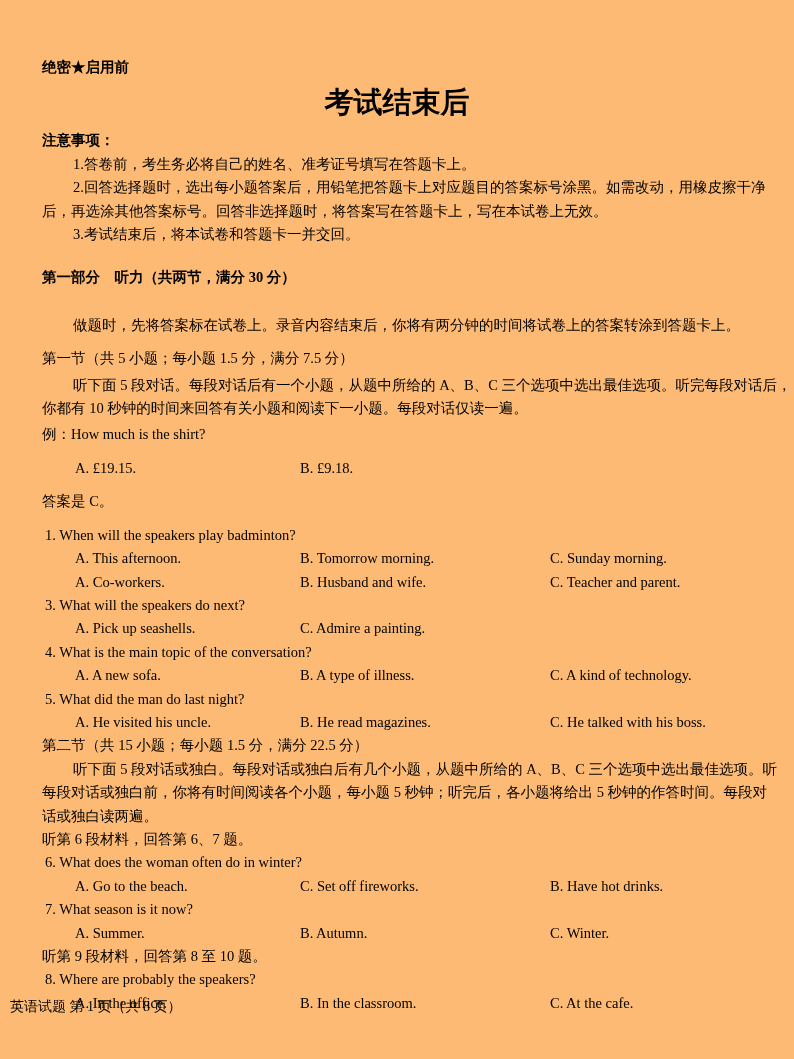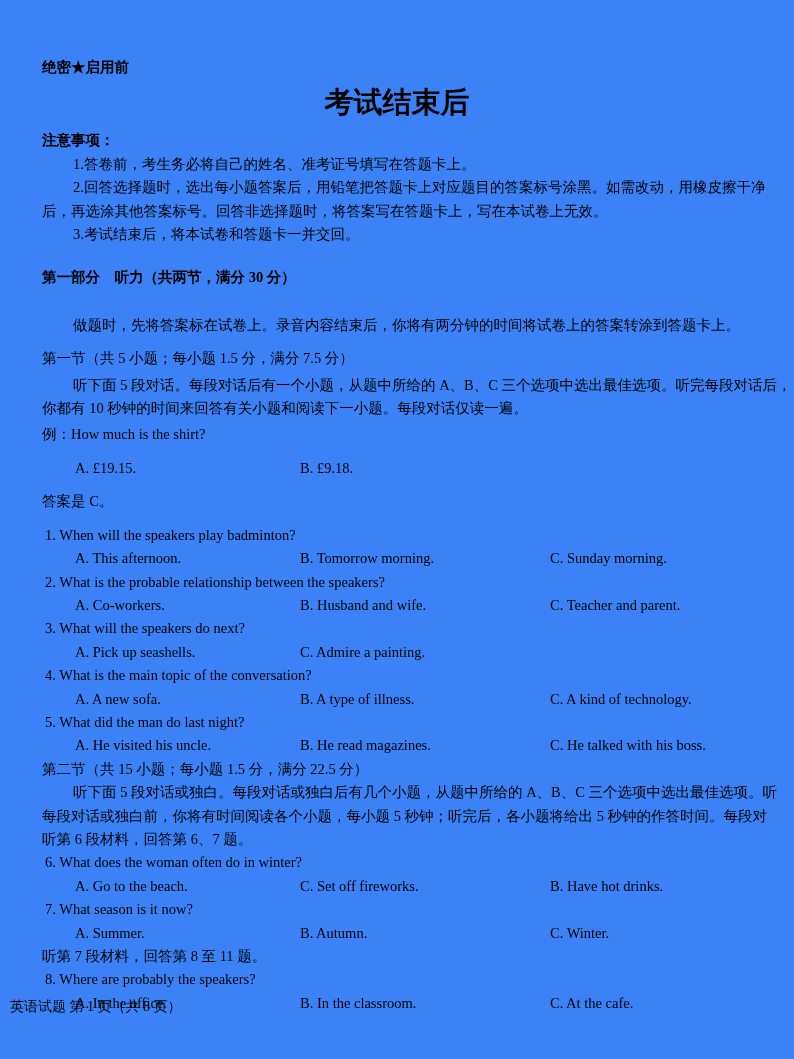--- a/index.html
+++ b/index.html
@@ -1,20 +1,20 @@
 <!DOCTYPE html>
 <html><head>
 <meta charset="utf-8">
 <style>
   html, body { margin: 0; padding: 0; background: #ffffff; }
   .page {
     position: relative;
     width: 794px;
     height: 1059px;
-    background: #3b82f6;
+    background: #fdba74;
     color: #000000;
     font-family: "Liberation Serif", "DejaVu Serif", serif;
     font-size: 14.5px;
     overflow: hidden;
   }
   .content { padding: 56px 42px 0 42px; }
   .line { line-height: 23.4px; white-space: nowrap; }
   .bold { font-weight: bold; }
   .indent { padding-left: 31px; }   
   .qline  { padding-left: 3px; }    
@@ -78,21 +78,20 @@
     </div>
     <div class="line mt4">答案是 C。</div>
 
     <div class="line qline mt4">1. When will the speakers play badminton?</div>
     <div class="opts">
       <span>A. This afternoon.</span>
       <span>B. Tomorrow morning.</span>
       <span>C. Sunday morning.</span>
     </div>
 
-    <div class="line qline">2. What is the probable relationship between the speakers?</div>
     <div class="opts">
       <span>A. Co-workers.</span>
       <span>B. Husband and wife.</span>
       <span>C. Teacher and parent.</span>
     </div>
 
     <div class="line qline">3. What will the speakers do next?</div>
     <div class="opts">
       <span>A. Pick up seashells.</span>
       <span>C. Admire a painting.</span>
@@ -108,38 +107,39 @@
     <div class="line qline">5. What did the man do last night?</div>
     <div class="opts">
       <span>A. He visited his uncle.</span>
       <span>B. He read magazines.</span>
       <span>C. He talked with his boss.</span>
     </div>
 
     <div class="line">第二节（共 15 小题；每小题 1.5 分，满分 22.5 分）</div>
     <div class="line indent fill">听下面 5 段对话或独白。每段对话或独白后有几个小题，从题中所给的 A、B、C 三个选项中选出最佳选项。听</div>
     <div class="line fill">每段对话或独白前，你将有时间阅读各个小题，每小题 5 秒钟；听完后，各小题将给出 5 秒钟的作答时间。每段对</div>
+    <div class="line">话或独白读两遍。</div>
 
     <div class="line">听第 6 段材料，回答第 6、7 题。</div>
 
     <div class="line qline">6. What does the woman often do in winter?</div>
     <div class="opts">
       <span>A. Go to the beach.</span>
       <span>C. Set off fireworks.</span>
       <span>B. Have hot drinks.</span>
     </div>
 
     <div class="line qline">7. What season is it now?</div>
     <div class="opts">
       <span>A. Summer.</span>
       <span>B. Autumn.</span>
       <span>C. Winter.</span>
     </div>
 
-    <div class="line">听第 7 段材料，回答第 8 至 11 题。</div>
+    <div class="line">听第 9 段材料，回答第 8 至 10 题。</div>
 
     <div class="line qline">8. Where are probably the speakers?</div>
     <div class="opts">
       <span>A. In the office.</span>
       <span>B. In the classroom.</span>
       <span>C. At the cafe.</span>
     </div>
 
   </div>
 

